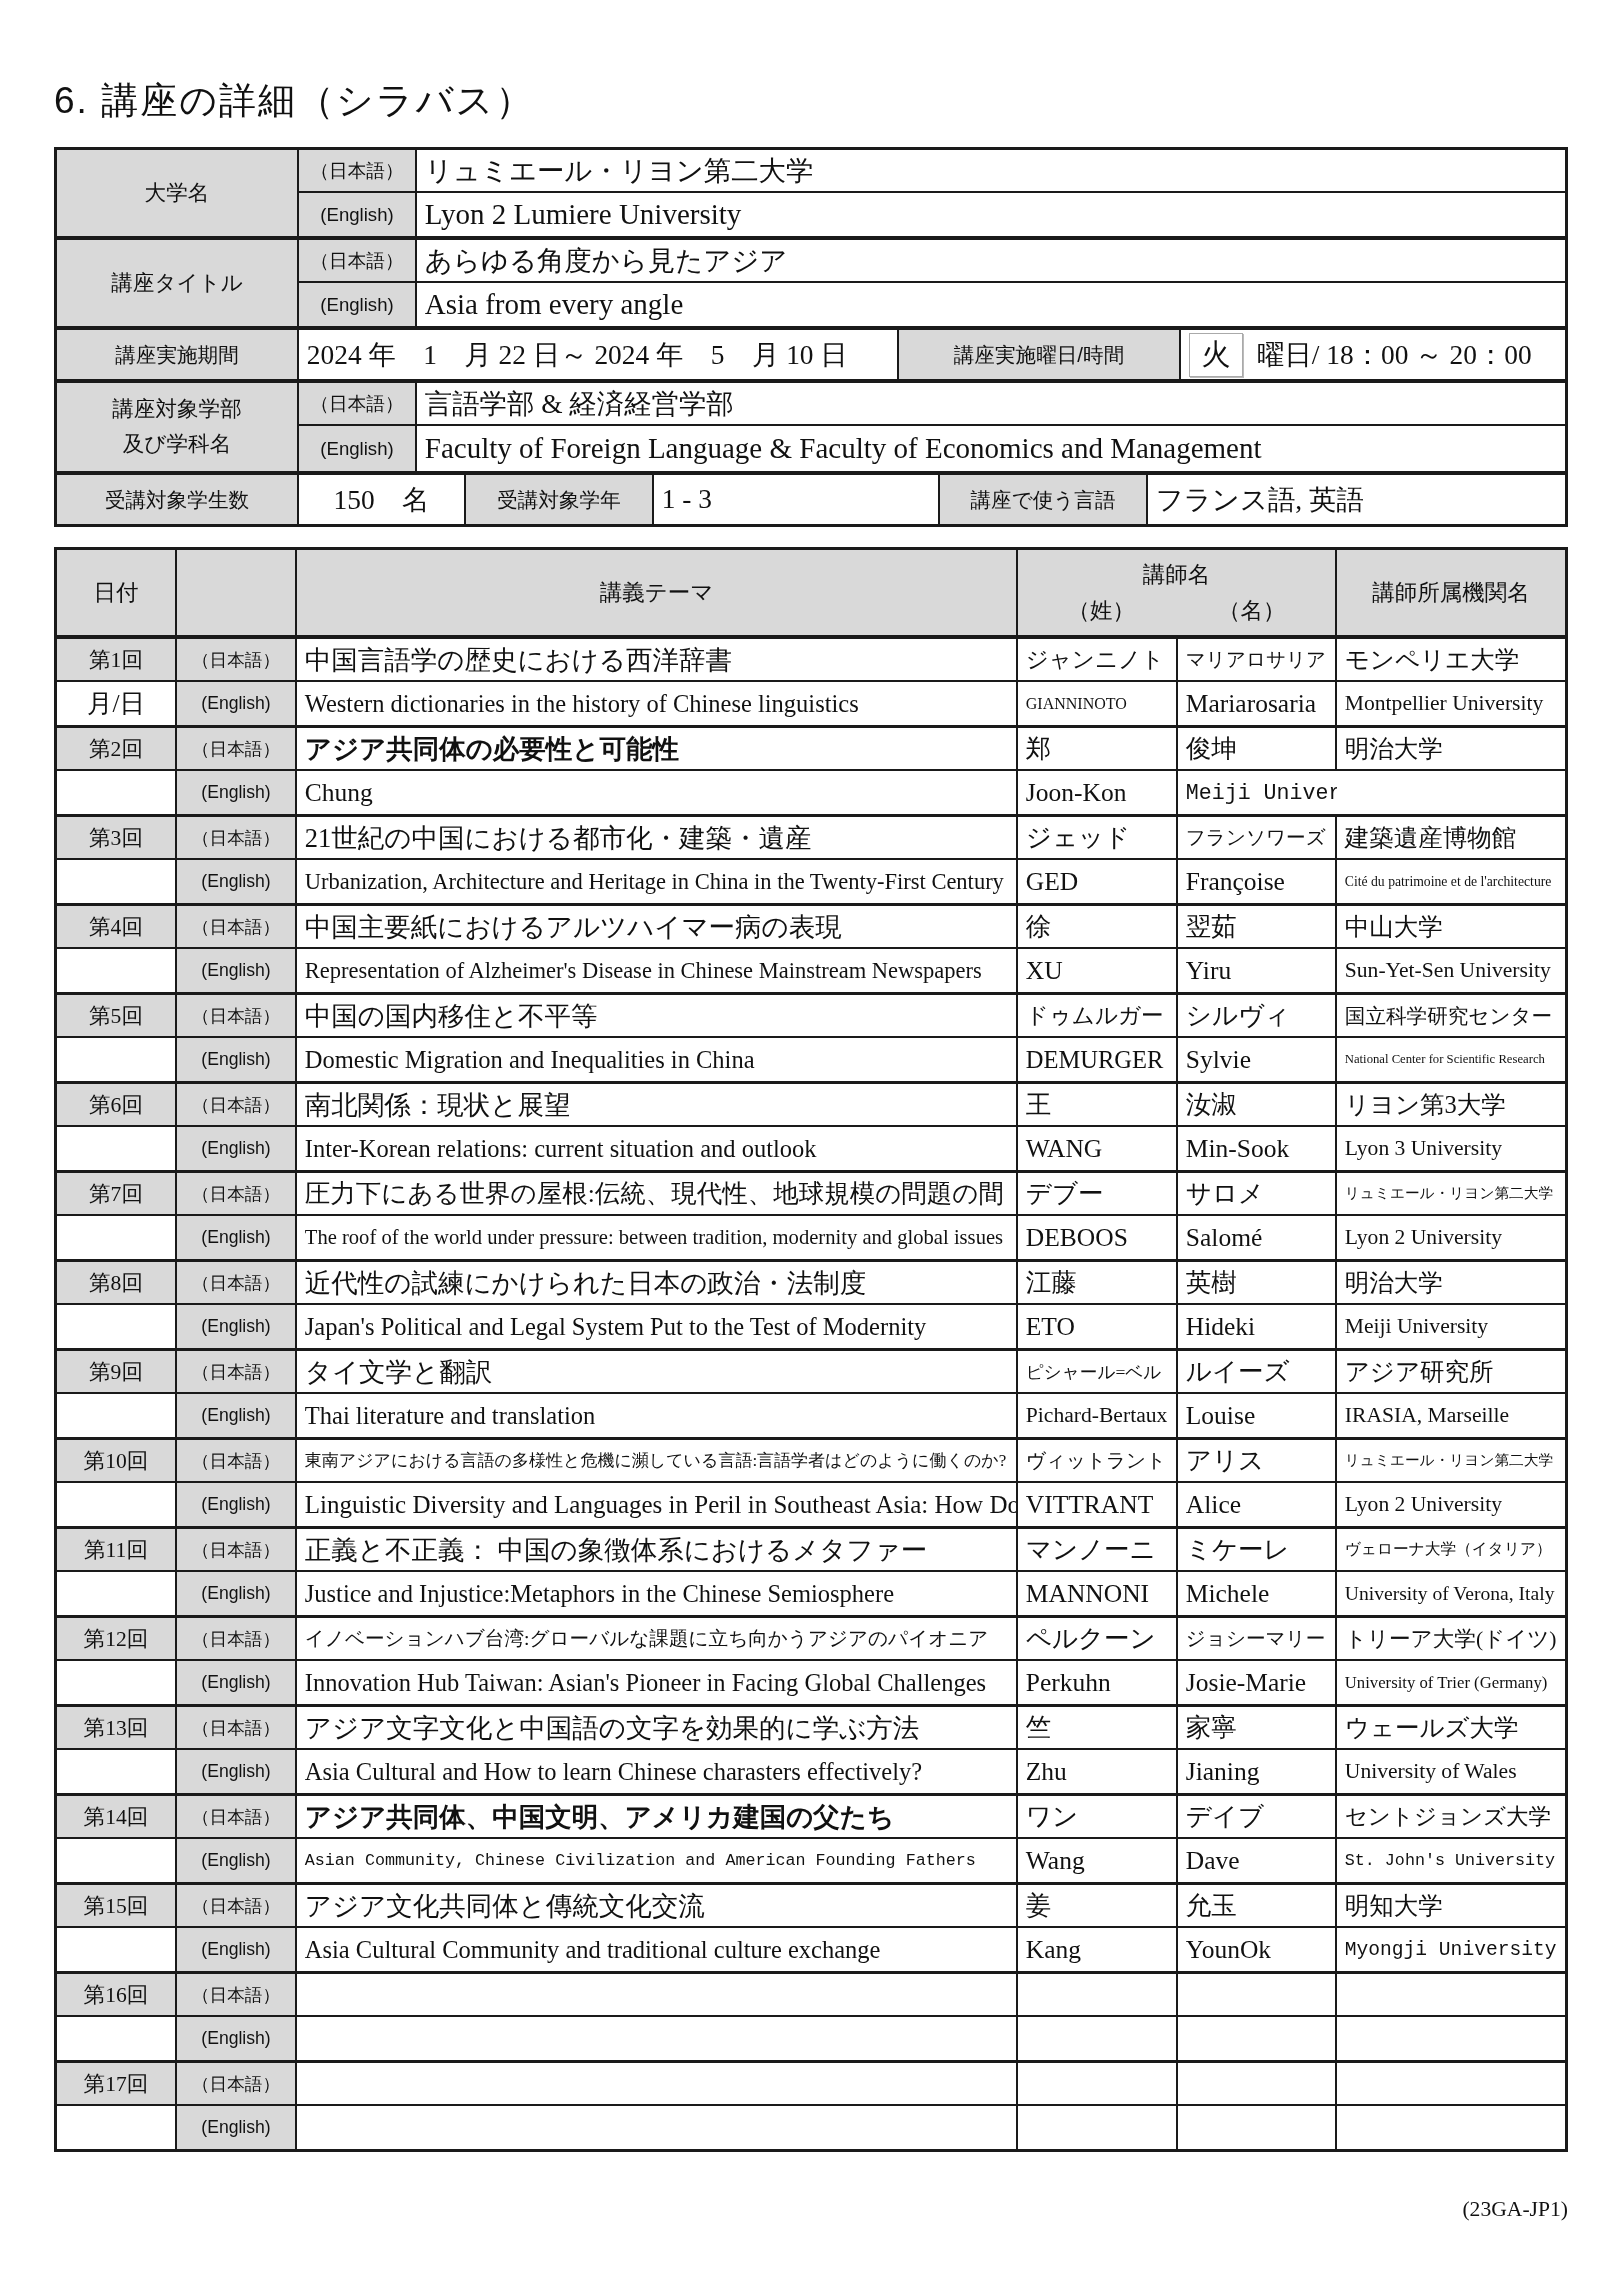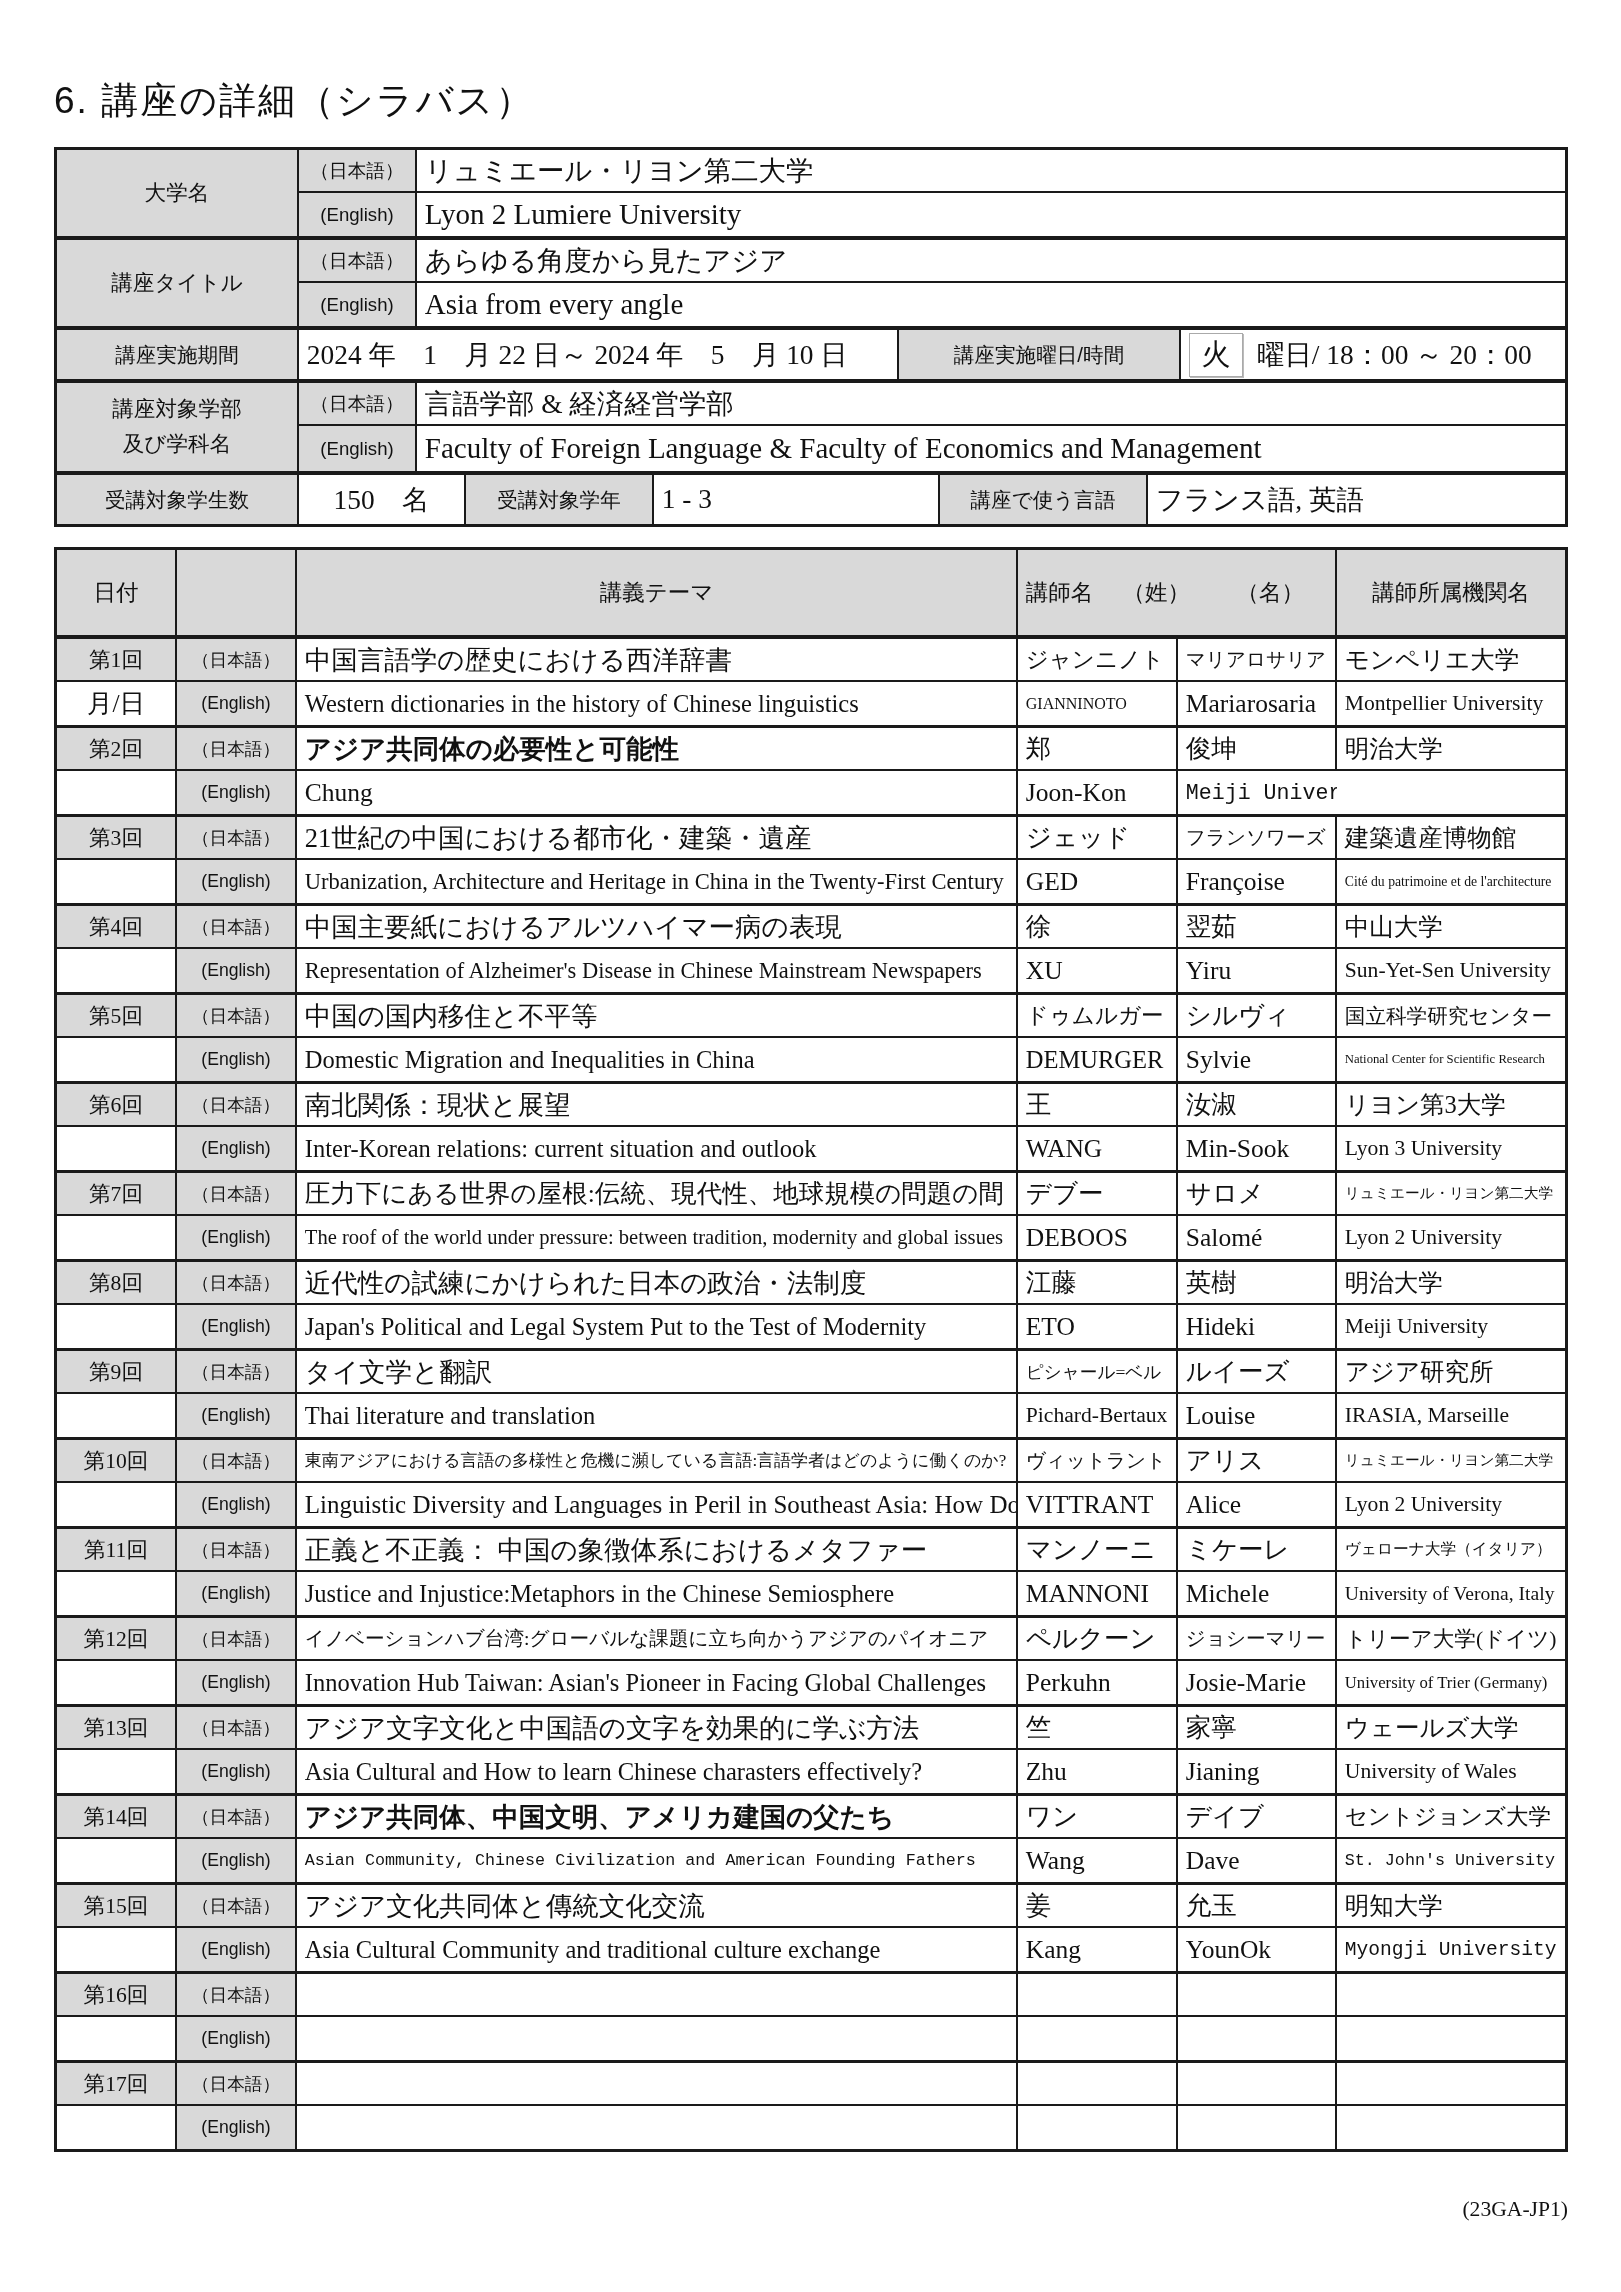--- a/index.html
+++ b/index.html
@@ -40,21 +40,21 @@
   .bigval{font-size:27.4px;}
   .daybox{display:inline-flex;align-items:center;justify-content:center;background:#fff;
           border:1px solid #aaa;box-shadow:1px 1px 0 #bbb;padding:1px 11.8px;margin-right:13.7px;font-size:29px;}
 
   
   .schedule{position:absolute;left:54px;top:547px;width:1514px;box-sizing:border-box;
             border:3.9px solid #1a1a1a;}
   .s-header{display:grid;grid-template-columns:120px 120px 721px 319px 1fr;height:85px;
             border-bottom:4.9px solid #1a1a1a;background:#d9d9d9;}
   .s-header .cell{font-size:22.5px;justify-content:center;}
-  .lect-head{display:flex;justify-content:center;gap:5.9px;}
+  .lect-head{display:flex;flex-direction:column;justify-content:center;gap:5.9px;}
   .lect-sub{display:flex;width:100%;}
   .lect-sub span{flex:1;text-align:center;font-size:22.5px;}
   .s-row{display:grid;grid-template-columns:120px 120px 721px 160px 159px 1fr;height:43px;box-sizing:border-box;}
   .s-row.ja{border-bottom:2px solid #1a1a1a;}
   .s-group{border-bottom:3.9px solid #1a1a1a;}
   .s-group:last-child{border-bottom:none;}
   .c-no{justify-content:center;font-size:21.6px;}
   .c-lang{justify-content:center;font-family:"Liberation Sans","DejaVu Sans",sans-serif;font-size:17.6px;padding:0 2px;}
   .c-theme-ja{font-size:26.5px;}
   .c-theme-en{font-size:24.5px;}

